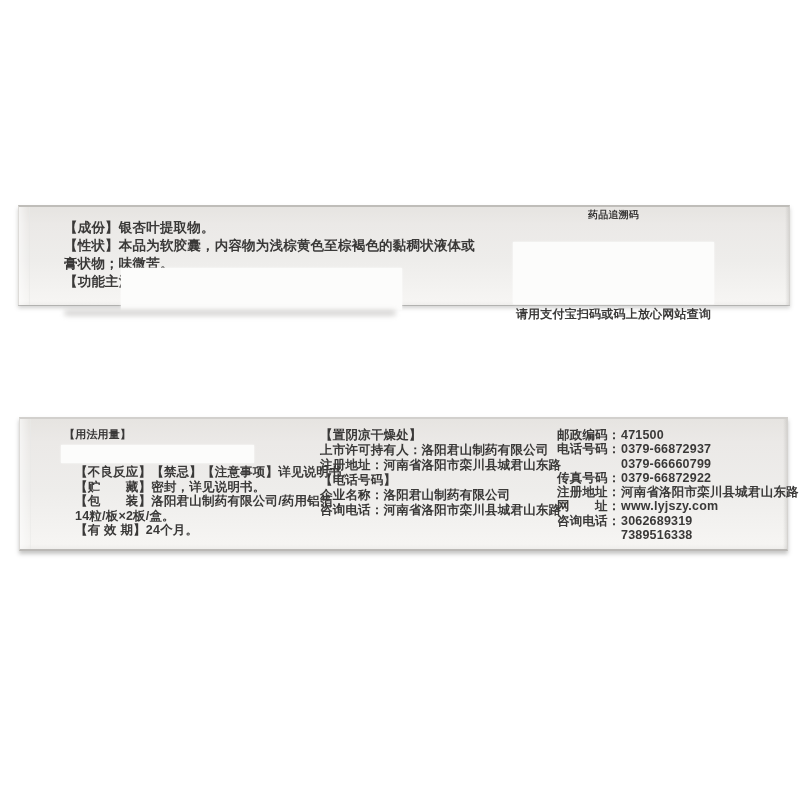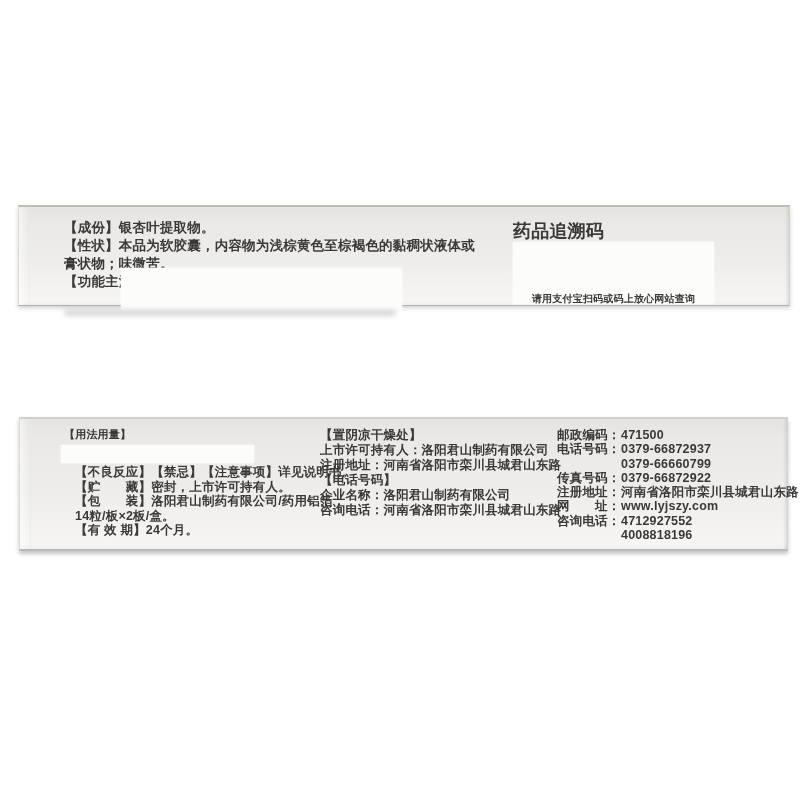--- a/index.html
+++ b/index.html
@@ -30,25 +30,25 @@
   .cjk { font-weight:600; letter-spacing:0.2px; }
 
   
   .panel-top { left:18px; top:205px; width:772px; height:100px; }
   .ingredients { position:absolute; left:45px; top:12px; width:480px;
     font-size:13.5px; line-height:18px; white-space:nowrap; }
   .redact { position:absolute; background:#fcfcfb; box-shadow:0 0 2px rgba(255,255,255,0.9); }
   .redact-functions { left:102px; top:61px; width:281px; height:42px; }
   .smudge { position:absolute; left:45px; top:103px; width:332px; height:6px;
     background:rgba(125,122,118,0.30); filter:blur(2.5px); border-radius:3px; }
-  .trace-title { position:absolute; left:494px; top:12px; width:201px; text-align:left;
-    font-size:18px; white-space:nowrap; }
+  .trace-title { position:absolute; left:494px; top:1px; width:201px; text-align:center;
+    font-size:10px; white-space:nowrap; }
   .redact-trace { left:494px; top:35px; width:201px; height:62px; }
-  .trace-caption { position:absolute; left:454px; top:85px; width:281px; text-align:center;
-    font-size:10px; white-space:nowrap; }
+  .trace-caption { position:absolute; left:454px; top:99px; width:281px; text-align:center;
+    font-size:12px; white-space:nowrap; }
 
   
   .panel-bottom { left:19px; top:417px; width:769px; height:134px;
     border-top:2px solid #d2d0cd; border-bottom:2px solid #bab8b5;
     box-shadow:0 3px 4px rgba(90,88,85,0.35); }
   .col { position:absolute; white-space:nowrap; }
   .col-usage { left:44px; top:8px; width:260px; font-size:11px; line-height:15px; }
   .usage-title { margin-bottom:2px; }
   .redact-usage { left:41px; top:26px; width:193px; height:18px; }
   .usage-lines { position:absolute; left:44px; top:46px; font-size:12.5px; line-height:14.6px; white-space:nowrap;margin-left:11px; }
@@ -83,21 +83,21 @@
   <div class="panel panel-bottom">
     <div class="panel-edge-left"></div>
     <div class="panel-edge-right"></div>
 
     <div class="col col-usage cjk">
       <div class="usage-title">【用法用量】</div>
     </div>
     <div class="redact redact-usage"></div>
     <div class="usage-lines cjk">
       <div>【不良反应】【禁忌】【注意事项】详见说明书。</div>
-      <div>【贮　　藏】密封，上市许可持有人。</div>
+      <div>【贮　　藏】密封，详见说明书。</div>
       <div>【包　　装】洛阳君山制药有限公司/药用铝箔，</div>
       <div>14粒/板×2板/盒。</div>
       <div>【有 效 期】24个月。</div>
     </div>
 
     <div class="col col-holder cjk">
       <div>【置阴凉干燥处】</div>
       <div>上市许可持有人：洛阳君山制药有限公司</div>
       <div>注册地址：河南省洛阳市栾川县城君山东路</div>
       <div>【电话号码】</div>
@@ -105,18 +105,18 @@
       <div>咨询电话：河南省洛阳市栾川县城君山东路</div>
     </div>
 
     <div class="col col-contact cjk">
       <div class="crow"><span class="lbl">邮政编码：</span><span class="val">471500</span></div>
       <div class="crow"><span class="lbl">电话号码：</span><span class="val">0379-66872937</span></div>
       <div class="crow"><span class="lbl"></span><span class="val">0379-66660799</span></div>
       <div class="crow"><span class="lbl">传真号码：</span><span class="val">0379-66872922</span></div>
       <div class="crow"><span class="lbl">注册地址：</span><span class="val">河南省洛阳市栾川县城君山东路</span></div>
       <div class="crow"><span class="lbl">网　　址：</span><span class="val">www.lyjszy.com</span></div>
-      <div class="crow"><span class="lbl">咨询电话：</span><span class="val">4712927552</span></div>
-      <div class="crow"><span class="lbl"></span><span class="val">4008818196</span></div>
+      <div class="crow"><span class="lbl">咨询电话：</span><span class="val">3062689319</span></div>
+      <div class="crow"><span class="lbl"></span><span class="val">7389516338</span></div>
     </div>
   </div>
 
 </div>
 
 </body></html>

